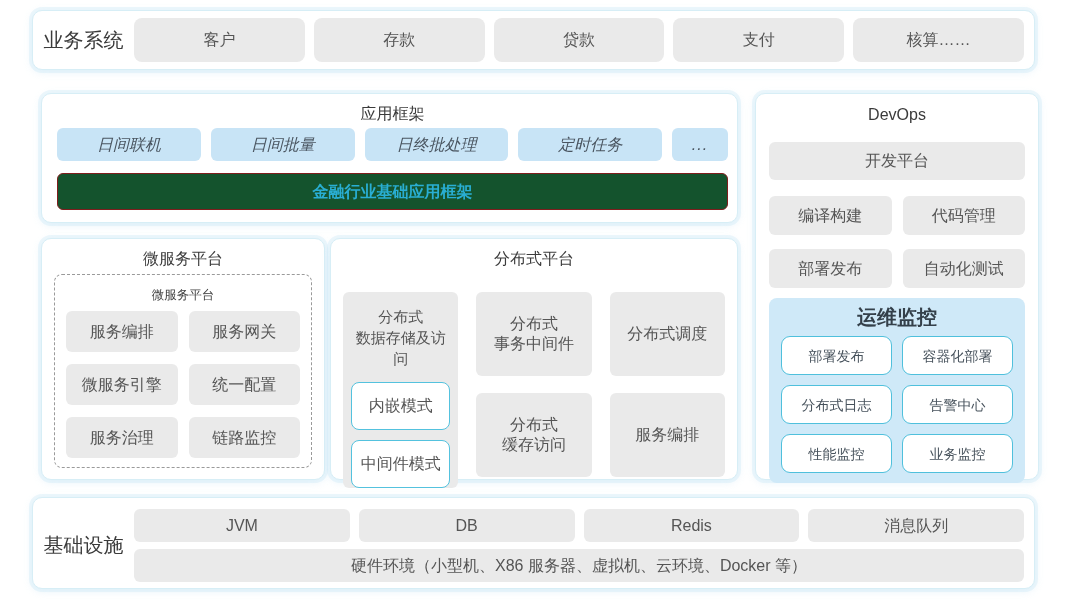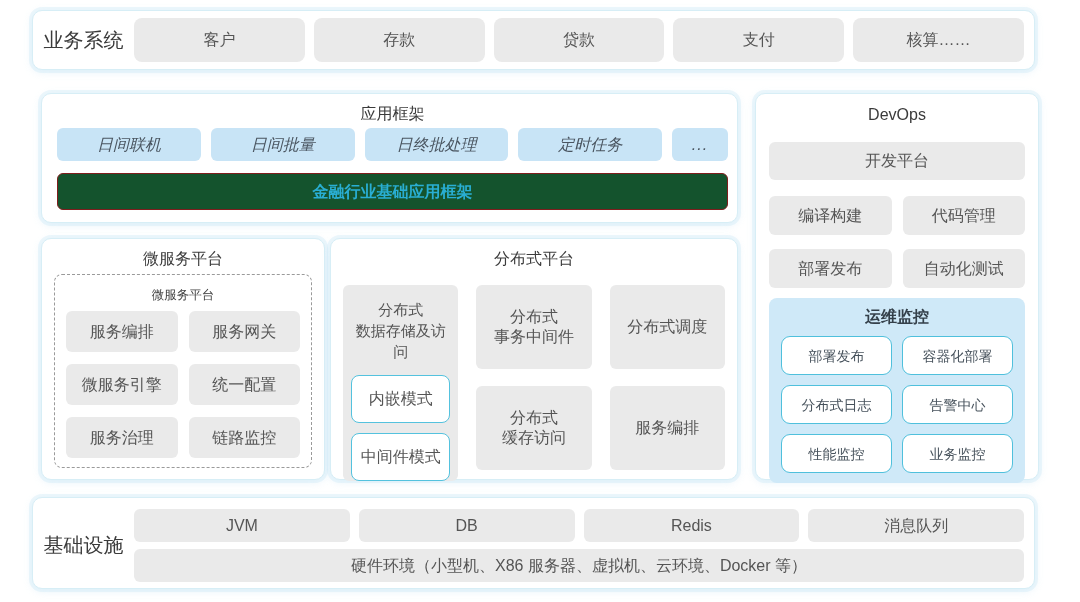--- a/index.html
+++ b/index.html
@@ -40,35 +40,35 @@
   .appframe .row .box{flex:1;font-style:italic;}
   .appframe .row .box.small{flex:0 0 56px;letter-spacing:1px;}
   .appframe .base{height:37px;margin-top:12px;border-radius:6px;}
   
   .devops{left:755px;top:93px;width:284px;height:387px;padding:9px 13px 0;}
   .devops .full{height:38px;margin-top:15px;}
   .grid2{display:grid;grid-template-columns:1fr 1fr;column-gap:11px;row-gap:14px;}
   .devops .grid2{margin-top:16px;}
   .devops .grid2 .box{height:39px;}
   .monitor{margin-top:10px;background:#cfe9f8;border-radius:8px;padding:6px 12px 10px;box-sizing:border-box;}
-  .monitor-title{text-align:center;font-size:16px;font-weight:600;color:#34404a;line-height:26px;}
+  .monitor-title{text-align:center;font-size:20px;font-weight:600;color:#34404a;line-height:26px;}
   .monitor .grid2{margin-top:6px;column-gap:10px;row-gap:10px;}
   .monitor .box{height:32px;border-radius:9px;font-size:14px;color:#47525c;border:1px solid #4fc0dc;background:#ffffff;}
   
   .micro{left:41px;top:238px;width:284px;height:242px;padding:8px 12px 0;}
   .dashed{
     margin-top:3px;border:1px dashed #9a9a9a;border-radius:8px;height:194px;
     padding:8px 11px 0;box-sizing:border-box;
   }
   .inner-title{text-align:center;font-size:12.5px;color:#444444;line-height:20px;margin-top:2px;}
   .micro .grid2{margin-top:6px;column-gap:11px;row-gap:12px;}
   .micro .grid2 .box{height:41px;}
   
   .dist{left:330px;top:238px;width:408px;height:242px;padding:8px 12px 0;}
-  .dist-grid{display:grid;grid-template-columns:1fr 1fr 1fr;column-gap:18px;margin-top:14px;height:185px;}
+  .dist-grid{display:grid;grid-template-columns:1fr 1fr 1fr;column-gap:18px;margin-top:21px;height:185px;}
   .dist-col{display:flex;flex-direction:column;gap:17px;}
   .dist-col .box{height:84px;}
   .storage{background:#eaeaea;border-radius:6px;padding:14px 8px 0;box-sizing:border-box;}
   .storage-label{text-align:center;font-size:15px;line-height:21px;color:#555555;white-space:pre-line;}
   .storage .mode{height:48px;border-radius:8px;margin-top:10px;background:#ffffff;border:1px solid #54c2de;}
   .storage .mode.first{margin-top:13px;}
   
   .infra{left:32px;top:497px;width:1003px;height:92px;display:flex;padding:11px 10px 6px 0;}
   .infra-right{flex:1;display:flex;flex-direction:column;gap:7px;}
   .infra .row{display:flex;gap:9px;height:34px;}

